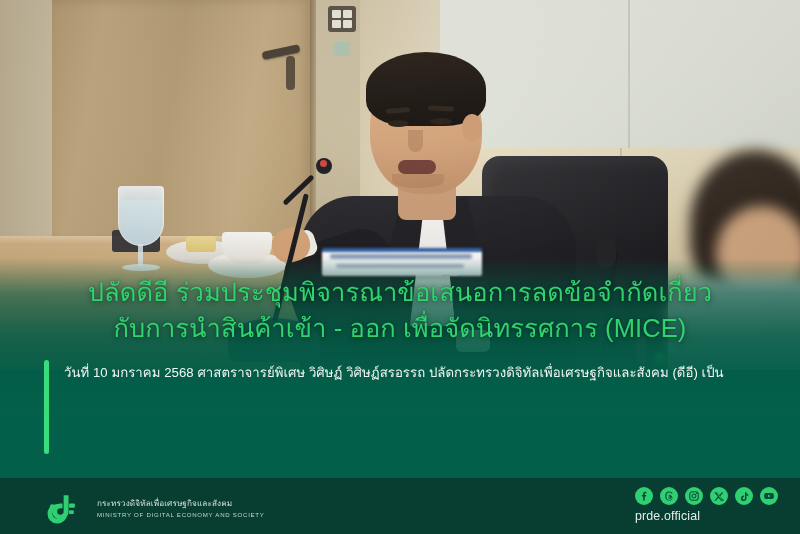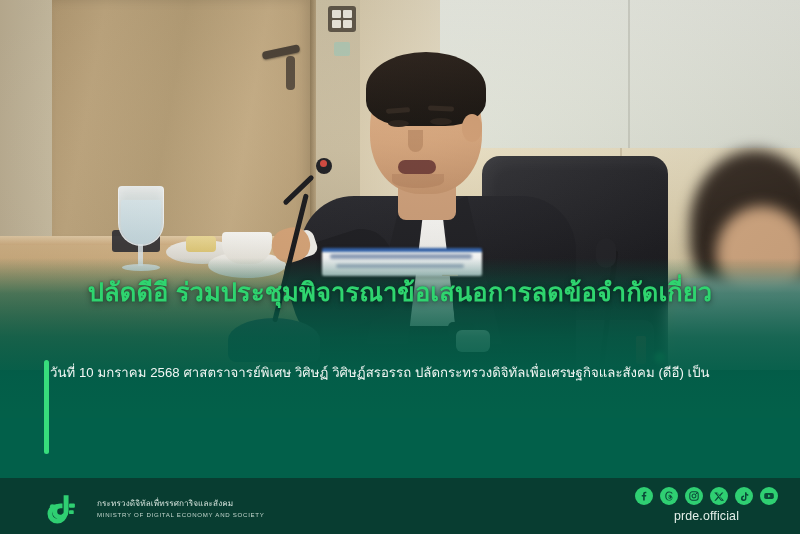--- a/index.html
+++ b/index.html
@@ -195,44 +195,44 @@
                rgba(4,92,71,.88) 36%,
                rgba(3,94,73,.98) 54%,
                #036049 70%,
                #03604a 100%); }
   .solidgreen { position:absolute; left:0; top:418px; width:800px; height:60px;
                 background:#02604a; }
 
   
   .headline { position:absolute; left:0; top:274px; width:800px;
               text-align:center; color:#2fd46f;
-              font-size:25.5px; font-weight:700; line-height:1.42;
+              font-size:25.5px; font-weight:400; line-height:1.42;
               letter-spacing:.1px;
               text-shadow:0 2px 6px rgba(0,0,0,.42), 0 0 2px rgba(0,50,30,.5); }
   .headline span { display:block; }
 
-  .bodyblock { position:absolute; left:50px; top:358px; width:712px;
-               }
+  .bodyblock { position:absolute; left:44px; top:358px; width:712px;
+               padding-left:20px; }
   .accent { position:absolute; left:44px; top:360px; width:5px; height:94px;
             background:#38dd7c; border-radius:3px; }
   .bodyblock p { color:#f2f7f4; font-size:13.2px; line-height:2.28;
                  font-weight:400; letter-spacing:.05px; }
 
   
   .footer { position:absolute; left:0; top:478px; width:800px; height:56px;
             background:#083d31; }
   .logo-wrap { position:absolute; left:44px; top:492px;
                display:flex; align-items:center; gap:9px; }
   .logo-mark { width:44px; height:34px; flex:none; }
   .logo-txt .th { color:#d8e6df; font-size:8.2px; letter-spacing:.1px;
                   line-height:1.45; white-space:nowrap; }
   .logo-txt .en { color:#c3d6cd; font-size:6.1px; letter-spacing:.72px;
                   line-height:1.5; white-space:nowrap; }
 
-  .social { position:absolute; right:22px; top:487px; text-align:center; }
+  .social { position:absolute; right:22px; top:487px; text-align:left; }
   .social-row { display:flex; gap:7px; align-items:center; justify-content:center; }
   .sico { width:18px; height:18px; border-radius:50%; background:#2fcf72;
           display:flex; align-items:center; justify-content:center; flex:none; }
   .sico svg { display:block; }
   .handle-txt { margin-top:4px; color:#e4efe9; font-size:12.4px; letter-spacing:.15px; }
 </style>
 </head>
 <body>
 
 <div class="card">
@@ -318,39 +318,40 @@
     <div class="np-l2"></div>
 
     <div class="photo-soft"></div>
   </div>
 
   <div class="overlay"></div>
   <div class="solidgreen"></div>
 
   <div class="headline">
     <span>ปลัดดีอี ร่วมประชุมพิจารณาข้อเสนอการลดข้อจำกัดเกี่ยว</span>
+    <span>กับการนำสินค้าเข้า - ออก เพื่อจัดนิทรรศการ (MICE)</span>
   </div>
 
   <div class="accent"></div>
   <div class="bodyblock">
     <p>วันที่ 10 มกราคม 2568 ศาสตราจารย์พิเศษ วิศิษฏ์ วิศิษฏ์สรอรรถ ปลัดกระทรวงดิจิทัลเพื่อเศรษฐกิจและสังคม (ดีอี) เป็น</p>
   </div>
 
   <div class="footer"></div>
 
   <div class="logo-wrap">
     <svg class="logo-mark" viewBox="0 0 46 36">
       <path d="M20.5 3.5 h5.2 v17.2 a8.6 8.6 0 1 1 -8.6 -8.6 h2.2 v5.2 h-2.2 a3.4 3.4 0 1 0 3.4 3.4 z" fill="#2fcf72"></path>
       <path d="M13.8 12.6 a10.4 10.4 0 1 0 10.4 10.4 h-5.2 a5.2 5.2 0 1 1 -5.2 -5.2 z" fill="#2fcf72"></path>
       <circle cx="8.4" cy="15.4" r="2.5" fill="#2fcf72"></circle>
       <rect x="26.2" y="12.2" width="6.2" height="4.4" rx="1" fill="#2fcf72"></rect>
       <rect x="26.2" y="19.2" width="5" height="4.2" rx="1" fill="#2fcf72"></rect>
     </svg>
     <div class="logo-txt">
-      <div class="th">กระทรวงดิจิทัลเพื่ทรรศการิจและสังคม</div>
+      <div class="th">กระทรวงดิจิทัลเพื่อเศรษฐกิจและสังคม</div>
       <div class="en">MINISTRY OF DIGITAL ECONOMY AND SOCIETY</div>
     </div>
   </div>
 
   <div class="social">
     <div class="social-row">
       <span class="sico">
         <svg width="12" height="12" viewBox="0 0 24 24">
             <path fill="#0a4a38" d="M13.5 21v-8h2.7l.4-3.1h-3.1V7.9c0-.9.25-1.5 1.55-1.5h1.65V3.6c-.29-.04-1.27-.12-2.41-.12-2.39 0-4.03 1.46-4.03 4.14V9.9H7.5V13h2.76v8z"></path>
           </svg>

